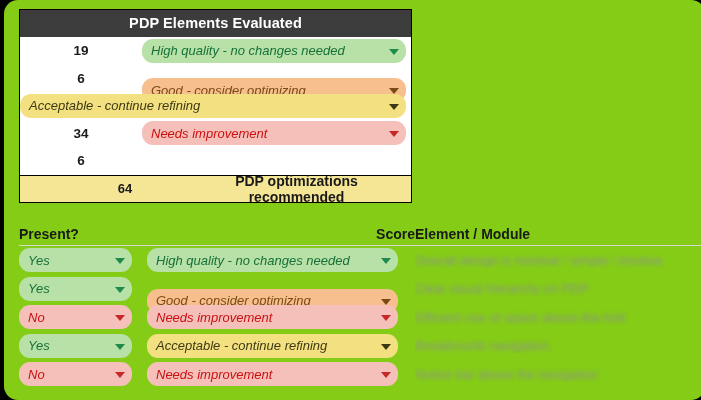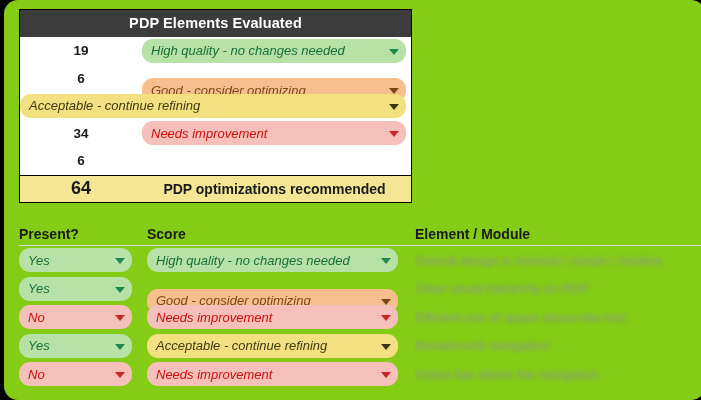--- a/index.html
+++ b/index.html
@@ -110,23 +110,24 @@
     display: flex;
     align-items: center;
     height: 27px;
     background: #f5e695;
     border-top: 1px solid #000000;
   }
   #summary-footer .sf-count {
     width: 122px;
     flex: 0 0 122px;
     text-align: center;
-    font-size: 18px;
+    font-size: 13px;
     font-weight: bold;
     color: #1a1a1a;
+    margin-left: 44px;
   }
   #summary-footer .sf-label {
     flex: 1 1 auto;
     text-align: center;
     font-size: 14px;
     font-weight: bold;
     color: #1a1a1a;
     padding-right: 4px;
   }
 
@@ -139,21 +140,21 @@
   }
 
   .detail-head {
     display: flex;
     align-items: flex-end;
     height: 22px;
     border-bottom: 1px solid #d5d5d5;
     padding-bottom: 2px;
   }
   .detail-head .col-present  { flex: 0 0 128px; }
-  .detail-head .col-score    { flex: 0 0 268px; }
+  .detail-head .col-score    { flex: 0 0 268px; text-align: right; }
   .detail-head .col-element  { flex: 1 1 auto; }
   .detail-head span {
     font-size: 14px;
     font-weight: bold;
     color: #1a1a1a;
   }
 
   .detail-row {
     display: flex;
     align-items: center;

